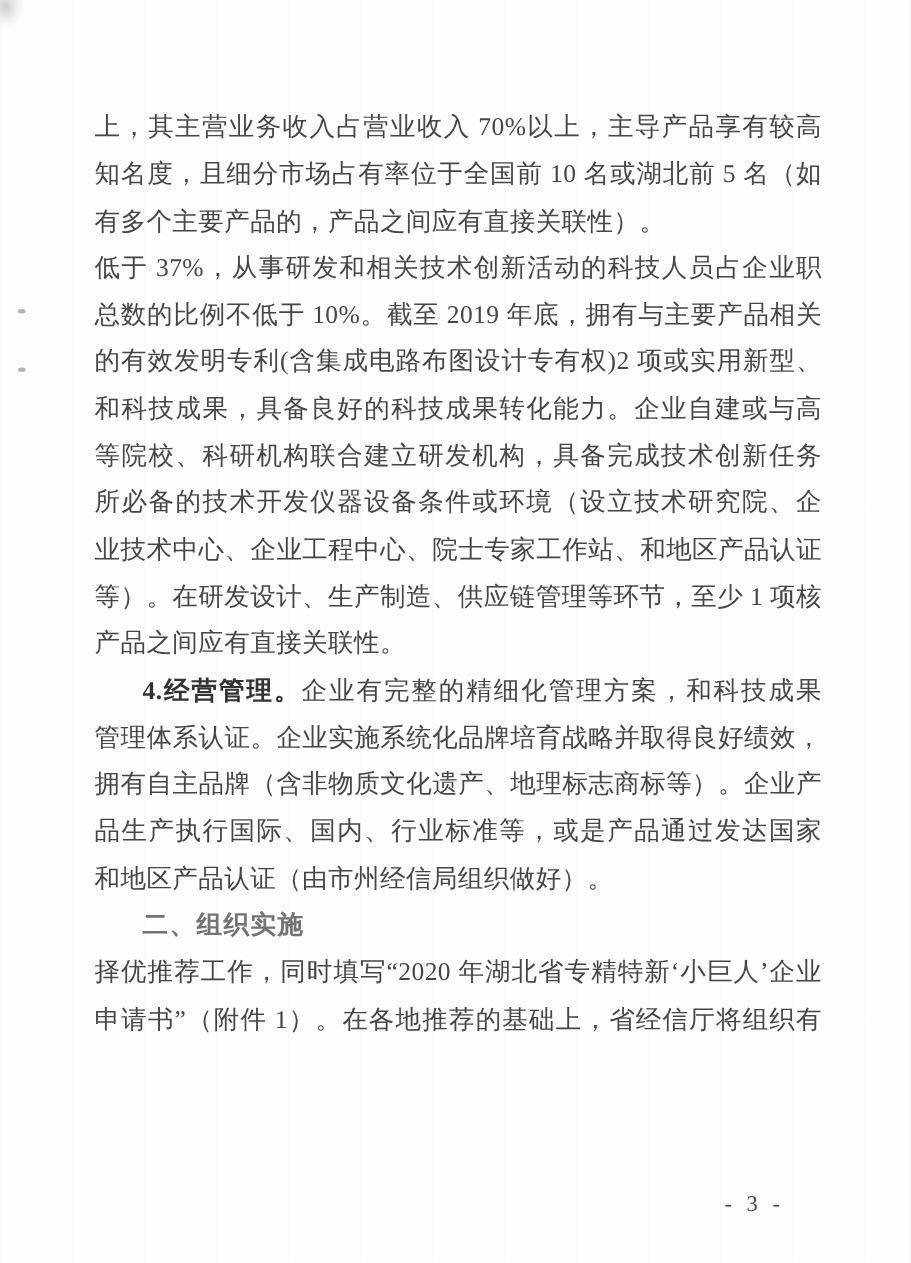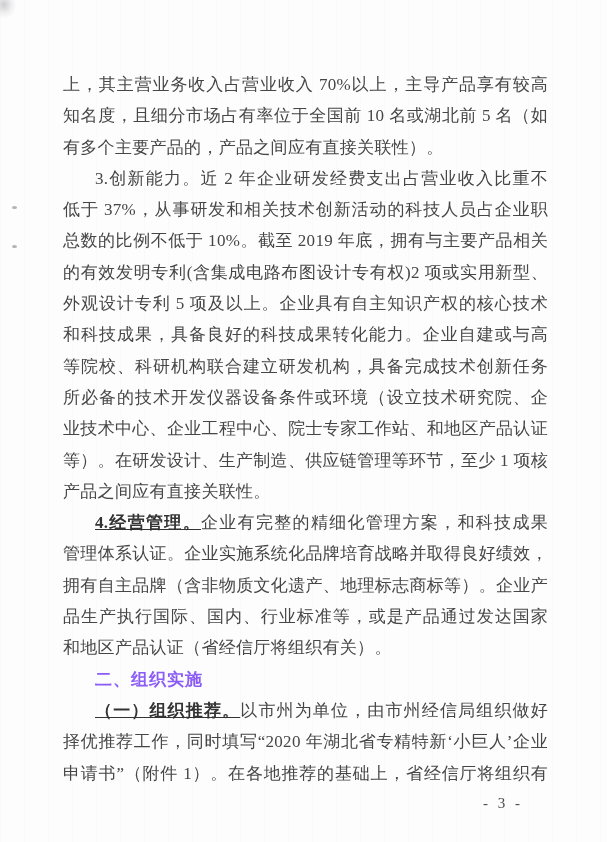--- a/index.html
+++ b/index.html
@@ -41,26 +41,25 @@
     color: #464646;
     text-align: justify;
     overflow: hidden;
     letter-spacing: 0.3px;
   }
   .j { text-align-last: justify; }
   .ind { text-indent: 32px; }
   .b {
     font-weight: 700;
     color: #333333;
-    text-decoration: underline;
   }
   .heading {
     font-family: "Liberation Sans", "DejaVu Sans", sans-serif;
     font-weight: 700;
-    color: #8b5cf6;
+    color: #737373;
     letter-spacing: 1px;
   }
   .page-number {
     position: absolute;
     top: 795px;
     right: 84px;
     font-size: 15px;
     letter-spacing: 3px;
     color: #4a4a4a;
   }
@@ -101,37 +100,34 @@
 <div class="page">
 
   <div class="speck-corner"></div>
   <div class="speck-1"></div>
   <div class="speck-2"></div>
 
   <div class="content">
     <div class="line j">上，其主营业务收入占营业收入 70%以上，主导产品享有较高</div>
     <div class="line j">知名度，且细分市场占有率位于全国前 10 名或湖北前 5 名（如</div>
     <div class="line">有多个主要产品的，产品之间应有直接关联性）。</div>
-    <div class="line j ind">3.创新能力。近 2 年企业研发经费支出占营业收入比重不</div>
     <div class="line j">低于 37%，从事研发和相关技术创新活动的科技人员占企业职工</div>
     <div class="line j">总数的比例不低于 10%。截至 2019 年底，拥有与主要产品相关</div>
     <div class="line j">的有效发明专利(含集成电路布图设计专有权)2 项或实用新型、</div>
-    <div class="line j">外观设计专利 5 项及以上。企业具有自主知识产权的核心技术</div>
     <div class="line j">和科技成果，具备良好的科技成果转化能力。企业自建或与高</div>
     <div class="line j">等院校、科研机构联合建立研发机构，具备完成技术创新任务</div>
     <div class="line j">所必备的技术开发仪器设备条件或环境（设立技术研究院、企</div>
     <div class="line j">业技术中心、企业工程中心、院士专家工作站、和地区产品认证</div>
     <div class="line j">等）。在研发设计、生产制造、供应链管理等环节，至少 1 项核</div>
     <div class="line">产品之间应有直接关联性。</div>
     <div class="line j ind"><span class="b">4.经营管理。</span><span>企业有完整的精细化管理方案，和科技成果</span></div>
     <div class="line j">管理体系认证。企业实施系统化品牌培育战略并取得良好绩效，</div>
     <div class="line j">拥有自主品牌（含非物质文化遗产、地理标志商标等）。企业产</div>
     <div class="line j">品生产执行国际、国内、行业标准等，或是产品通过发达国家</div>
-    <div class="line">和地区产品认证（省经信厅将组织有关）。</div>
+    <div class="line">和地区产品认证（由市州经信局组织做好）。</div>
     <div class="line ind heading">二、组织实施</div>
-    <div class="line j ind"><span class="b">（一）组织推荐。</span><span>以市州为单位，由市州经信局组织做好</span></div>
     <div class="line j">择优推荐工作，同时填写“2020 年湖北省专精特新‘小巨人’企业</div>
     <div class="line j">申请书”（附件 1）。在各地推荐的基础上，省经信厅将组织有关</div>
   </div>
 
   <div class="page-number">- 3 -</div>
 
 </div>
 
 </body></html>

